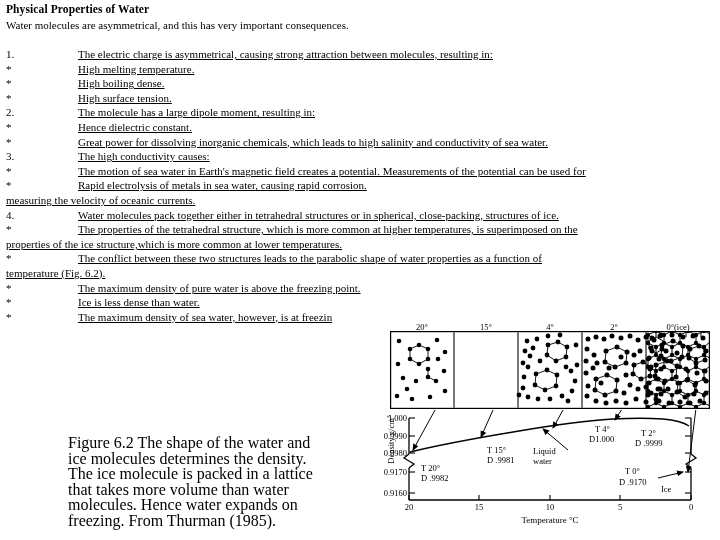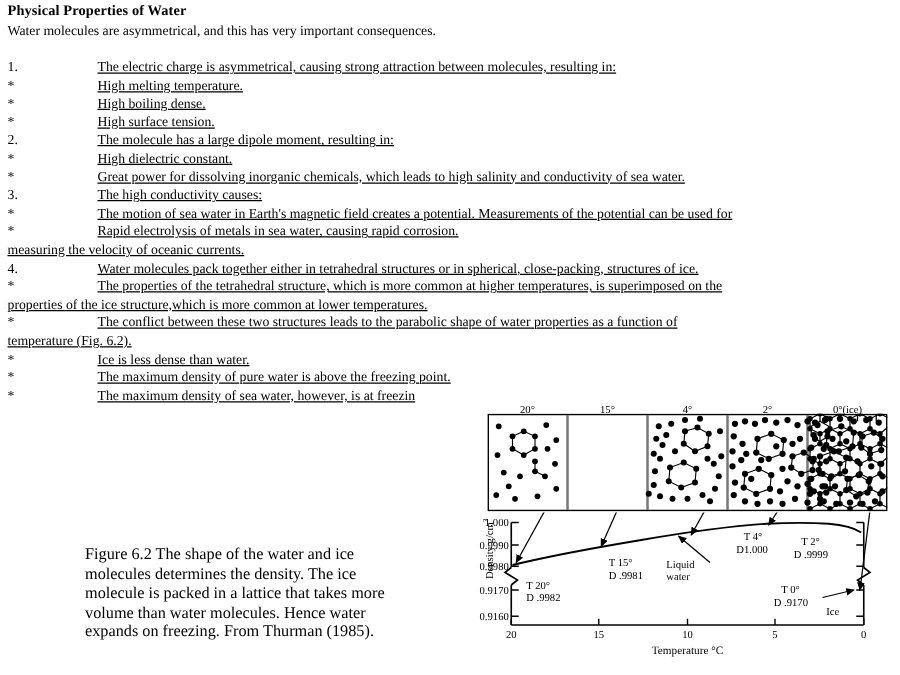--- a/index.html
+++ b/index.html
@@ -71,21 +71,21 @@
     line-height: 14.6px;
     white-space: nowrap;
   }
 
   
   .caption {
     position: absolute;
     left: 68px;
     top: 435px;
     width: 262px;
-    font-size: 13px;
+    font-size: 16px;
     line-height: 15.6px;
   }
 
   
   .figure {
     position: absolute;
     left: 383px;
     top: 318px;
     width: 334px;
     height: 218px;
@@ -138,33 +138,33 @@
 
   <div class="doc-title">Physical Properties of Water</div>
   <div class="doc-subtitle">Water molecules are asymmetrical, and this has very important consequences.</div>
 
   <div class="outline">
       <div class="outline-row"><span class="marker">1.</span><span class="otext">The electric charge is asymmetrical, causing strong attraction between molecules, resulting in:</span></div>
       <div class="outline-row"><span class="marker">*</span><span class="otext">High melting temperature.</span></div>
       <div class="outline-row"><span class="marker">*</span><span class="otext">High boiling dense.</span></div>
       <div class="outline-row"><span class="marker">*</span><span class="otext">High surface tension.</span></div>
       <div class="outline-row"><span class="marker">2.</span><span class="otext">The molecule has a large dipole moment, resulting in:</span></div>
-      <div class="outline-row"><span class="marker">*</span><span class="otext">High dielectric constant.</span></div>
+      <div class="outline-row"><span class="marker">*</span><span class="otext">Hence dielectric constant.</span></div>
       <div class="outline-row"><span class="marker">*</span><span class="otext">Great power for dissolving inorganic chemicals, which leads to high salinity and conductivity of sea water.</span></div>
       <div class="outline-row"><span class="marker">3.</span><span class="otext">The high conductivity causes:</span></div>
       <div class="outline-row"><span class="marker">*</span><span class="otext">The motion of sea water in Earth's magnetic field creates a potential. Measurements of the potential can be used for</span></div>
       <div class="outline-row"><span class="marker">*</span><span class="otext">Rapid electrolysis of metals in sea water, causing rapid corrosion.</span></div>
       <div class="cont-line"><span>measuring the velocity of oceanic currents.</span></div>
       <div class="outline-row"><span class="marker">4.</span><span class="otext">Water molecules pack together either in tetrahedral structures or in spherical, close-packing, structures of ice.</span></div>
       <div class="outline-row"><span class="marker">*</span><span class="otext">The properties of the tetrahedral structure, which is more common at higher temperatures, is superimposed on the</span></div>
       <div class="cont-line"><span>properties of the ice structure,which is more common at lower temperatures.</span></div>
       <div class="outline-row"><span class="marker">*</span><span class="otext">The conflict between these two structures leads to the parabolic shape of water properties as a function of</span></div>
       <div class="cont-line"><span>temperature (Fig. 6.2).</span></div>
+      <div class="outline-row"><span class="marker">*</span><span class="otext">The maximum density of pure water is above the freezing point.</span></div>
       <div class="outline-row"><span class="marker">*</span><span class="otext">Ice is less dense than water.</span></div>
-      <div class="outline-row"><span class="marker">*</span><span class="otext">The maximum density of pure water is above the freezing point.</span></div>
       <div class="outline-row"><span class="marker">*</span><span class="otext">The maximum density of sea water, however, is at freezin</span></div>
     </div>
 
   <div class="caption">Figure 6.2 The shape of the water and ice molecules determines the density. The ice molecule is packed in a lattice that takes more volume than water molecules. Hence water expands on freezing. From Thurman (1985).</div>
 
   <div class="figure">
 
     <div class="panel-labels">
         <div class="panel-label" style="left: 11px; width: 56px;">20°</div>
         <div class="panel-label" style="left: 75px; width: 56px;">15°</div>

